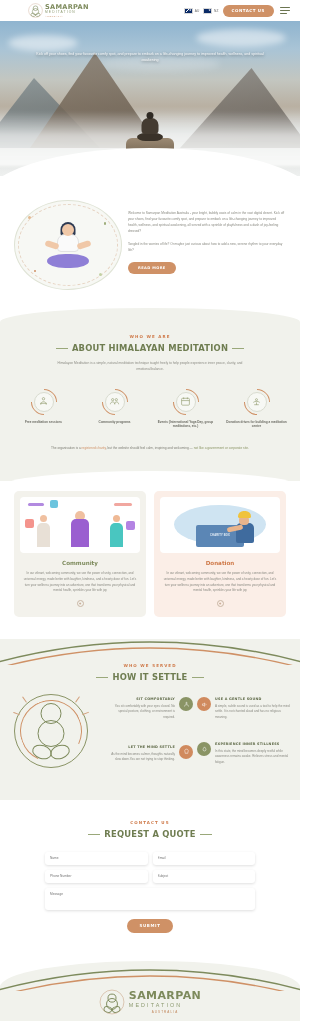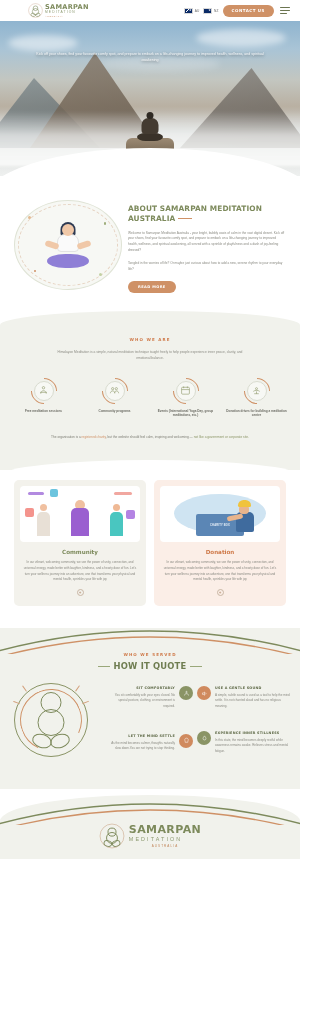--- a/index.html
+++ b/index.html
@@ -475,29 +475,31 @@
       <div class="ab-person">
         <div class="ab-legs"></div>
         <div class="ab-arm-l"></div>
         <div class="ab-arm-r"></div>
         <div class="ab-top"></div>
         <div class="ab-hair"></div>
         <div class="ab-head"></div>
       </div>
     </div>
     <div class="about-text">
-      <div class="about-title"><span>ABOUT SAMARPAN MEDITATION AUSTRALIA</span><span class="title-dash"></span></div>
       <div class="about-p">Welcome to Samarpan Meditation Australia - your bright, bubbly oasis of calm in the vast digital desert. Kick off your shoes, find your favourite comfy spot, and prepare to embark on a life-changing journey to improved health, wellness, and spiritual awakening, all served with a sprinkle of playfulness and a dash of joy-feeling dressed?</div>
       <div class="about-p">Tangled in the worries of life? Or maybe just curious about how to add a new, serene rhythm to your everyday life?</div>
       <button class="btn-read">READ MORE</button>
     </div>
   </div>
 
   <div class="whoweare">
     <div class="eyebrow">WHO WE ARE</div>
+    <div class="sec-title">
+      <span class="dash"></span><span>ABOUT HIMALAYAN MEDITATION</span><span class="dash"></span>
+    </div>
     <div class="sec-lead">Himalayan Meditation is a simple, natural meditation technique taught freely to help people experience inner peace, clarity, and emotional balance.</div>
     <div class="features">
       <div class="feature">
         <div class="feat-badge">
           <div class="feat-arc"></div>
           <div class="feat-circle">
             <svg width="11" height="11" viewBox="0 0 24 24" fill="none" stroke="#8a9465" stroke-width="1.3">
               <circle cx="12" cy="6" r="2.6"></circle>
                 <path d="M6 19c0-4 2.7-6.5 6-6.5S18 15 18 19"></path>
                 <path d="M4.5 16h15"></path>
@@ -593,21 +595,21 @@
   <div class="how">
     <div class="how-arcs">
       <svg width="300" height="40" viewBox="0 0 300 40">
         <path d="M-20 42 Q150 -8 320 42" fill="none" stroke="#7d8a5c" stroke-width="1.5"></path>
         <path d="M-20 48 Q150 -2 320 48" fill="none" stroke="#cf9166" stroke-width="1.3"></path>
       </svg>
     </div>
     <div style="position:relative;z-index:4;">
       <div class="eyebrow">WHO WE SERVED</div>
       <div class="sec-title">
-        <span class="dash"></span><span>HOW IT QUOTE</span><span class="dash"></span>
+        <span class="dash"></span><span>HOW IT SETTLE</span><span class="dash"></span>
       </div>
     </div>
     <div class="how-grid">
       <div class="step left-col">
         <div class="step-icon ic-green">
           <svg width="7" height="7" viewBox="0 0 24 24" fill="none" stroke="#fff" stroke-width="1.8">
             <circle cx="12" cy="7" r="2.4"></circle>
               <path d="M5 19c0-4 3-6.5 7-6.5s7 2.5 7 6.5"></path>
           </svg>
         </div>
@@ -666,20 +668,34 @@
           </svg>
         </div>
         <div>
           <div class="step-title">EXPERIENCE INNER STILLNESS</div>
           <div class="step-desc">In this state, the mind becomes deeply restful while awareness remains awake. Relieves stress and mental fatigue.</div>
         </div>
       </div>
     </div>
   </div>
 
+  <div class="contact">
+    <div class="eyebrow">CONTACT US</div>
+    <div class="sec-title">
+      <span class="dash"></span><span>REQUEST A QUOTE</span><span class="dash"></span>
+    </div>
+    <div class="form">
+      <input class="field" type="text" placeholder="Name" style="">
+      <input class="field" type="text" placeholder="Email" style="">
+      <input class="field" type="text" placeholder="Phone Number" style="">
+      <input class="field" type="text" placeholder="Subject" style="">
+      <textarea class="field field-full" placeholder="Message" style=""></textarea>
+    </div>
+    <button class="btn-submit">SUBMIT</button>
+  </div>
 
   <div class="footer">
     <div class="footer-arcs">
       <svg width="300" height="40" viewBox="0 0 300 40">
         <path d="M-20 44 Q150 -6 320 44" fill="none" stroke="#7d8a5c" stroke-width="1.5"></path>
         <path d="M-20 50 Q150 0 320 50" fill="none" stroke="#cf9166" stroke-width="1.3"></path>
       </svg>
     </div>
     <div class="flogo">
       <svg class="flogo-mark" viewBox="0 0 40 40">

